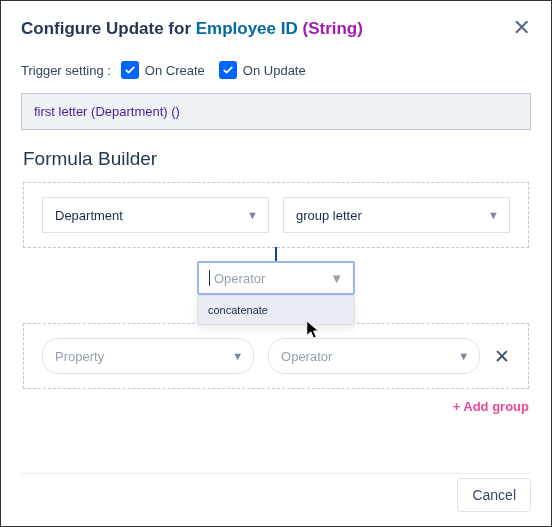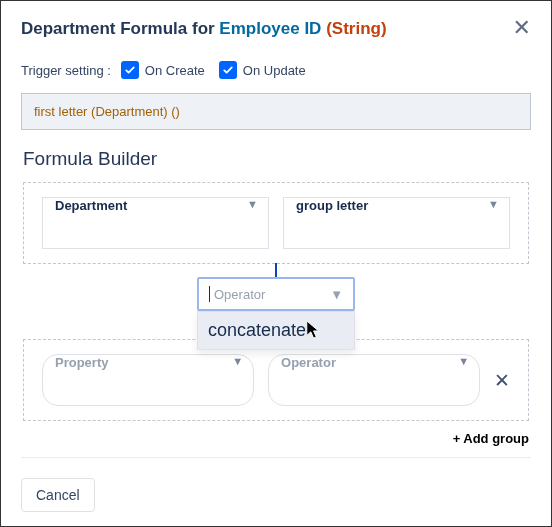--- a/index.html
+++ b/index.html
@@ -24,21 +24,21 @@
     justify-content: space-between;
     align-items: flex-start;
     margin-bottom: 22px;
   }
   .title {
     font-size: 17px;
     font-weight: 600;
     color: #253858;
   }
   .title .link { color: #0369a1; }
-  .title .suffix { color: #c2410c; }
+  .title .suffix { color: #a21caf; }
   .close {
     font-size: 22px;
     color: #5e6c84;
     cursor: pointer;
     line-height: 18px;
   }
   .trigger-row {
     display: flex;
     align-items: center;
     font-size: 13px;
@@ -57,21 +57,21 @@
     font-size: 13px;
     margin: 0 6px 0 4px;
   }
   .cb svg { width:12px; height:12px; }
   .cb-text { margin-right: 10px; }
   .formula-display {
     border: 1px solid #c1c7d0;
     background: #eef1f5;
     padding: 10px 12px;
     font-size: 13px;
-    color: #a16207;
+    color: #4c1d95;
     margin-bottom: 18px;
   }
   .builder-label {
     font-size: 19px;
     color: #253858;
     margin-bottom: 12px;
     margin-left: 2px;
   }
   .builder {
     margin: 0 2px;
@@ -86,30 +86,30 @@
   }
   .dashed-group .remove {
     color: #42526e;
     font-size: 19px;
     cursor: pointer;
     margin-left: auto;
   }
   .select {
     border: 1px solid #dfe1e6;
     background: #fff;
-    height: 52px;
-    display: flex;
+    height: 36px;
+    display: flex;
+    align-items: center;
     justify-content: space-between;
     padding: 0 10px 0 12px;
     font-size: 13px;
     color: #172b4d;
     min-width: 175px;
     flex: 1;
     cursor: pointer;
-    font-weight: bold;
   }
   .select.placeholder { color: #97a0af; border-radius: 16px; }
   .select .caret {
     color: #7a869a;
     font-size: 11px;
   }
   .connector-col {
     display:flex;
     flex-direction:column;
     align-items:center;
@@ -147,41 +147,41 @@
     position:absolute;
     top: 34px;
     left:0; right:0;
     background:#fff;
     border:1px solid #dfe1e6;
     box-shadow: 0 4px 8px rgba(0,0,0,0.08);
     z-index:5;
   }
   .dropdown-item {
     padding: 8px 10px;
-    font-size: 18px;
+    font-size: 11px;
     color:#172b4d;
     background:#e9ecf2;
     cursor:pointer;
   }
   .second-group { margin-top: 28px; }
   .add-group {
     text-align: right;
     margin-top: 10px;
     font-size: 13px;
     font-weight: 600;
-    color: #000000;
+    color: #ec4899;
     cursor:pointer;
   }
   .add-group .plus { margin-right: 3px; }
   .footer {
     margin-top: auto;
     border-top: 1px solid #ebecf0;
-    padding-top: 20px;
+    padding-top: 4px;
     display:flex;
-    justify-content:flex-start;
+    justify-content:flex-end;
     gap: 4px;
   }
   .btn {
     height: 34px;
     padding: 0 14px;
     font-size: 14px;
     border-radius: 4px;
     border: none;
     cursor:pointer;
     display:inline-flex;
@@ -206,21 +206,21 @@
     pointer-events:none;
   }
   .cursor-fake svg { width:18px; height:22px; display:block; }
 </style>
 </head>
 <body>
 
 <div class="modal">
   <div class="header">
     <div class="title">
-      <span>Department Formula for </span><span class="link">Employee ID</span><span class="suffix"> (String)</span>
+      <span>Configure Update for </span><span class="link">Employee ID</span><span class="suffix"> (String)</span>
     </div>
     <div class="close">✕</div>
   </div>
 
   <div class="trigger-row">
     <span class="trigger-label">Trigger setting :</span>
     <span class="cb">
       <svg viewBox="0 0 16 16">
           <path d="M3 8.5 L6.2 11.5 L13 4.5" stroke="#fff" stroke-width="2.4" fill="none" stroke-linecap="round" stroke-linejoin="round"></path>
         </svg>

